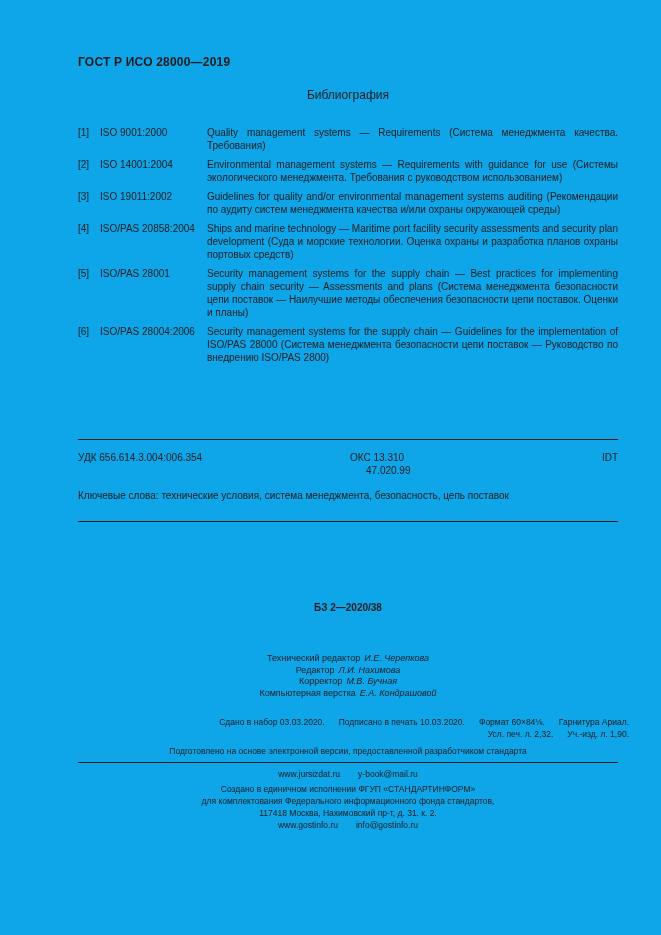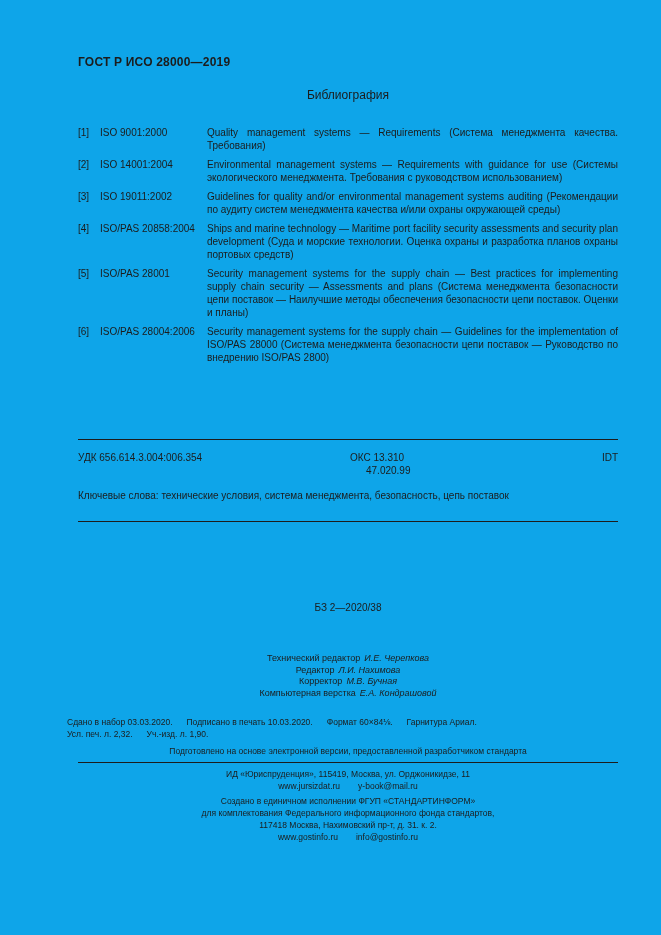--- a/index.html
+++ b/index.html
@@ -63,36 +63,36 @@
     left: 78px; top: 490px;
     width: 540px;
     font-size: 10px;
   }
   .bz {
     position: absolute;
     left: 78px; top: 602px;
     width: 540px;
     text-align: center;
     font-size: 10px;
-    font-weight: normal;
+    font-weight: bold;
   }
   .credits {
     position: absolute;
     left: 78px; top: 653px;
     width: 540px;
     text-align: center;
     font-size: 9px;
     line-height: 11.5px;
   }
   .credits .c-name { font-style: italic; margin-left: 4px; }
   .imprint {
     position: absolute;
     left: 60px; top: 716px;
     width: 576px;
-    text-align: left;
+    text-align: right;
     font-size: 8.5px;
     line-height: 12px;
   }
   .imprint .part { margin: 0 7px; }
   .prepared {
     position: absolute;
     left: 60px; top: 746px;
     width: 576px;
     text-align: center;
     font-size: 8.5px;
@@ -189,21 +189,20 @@
     <div>
       <span class="part">Усл. печ. л. 2,32.</span><span class="part">Уч.-изд. л. 1,90.</span>
     </div>
   </div>
 
   <div class="prepared">Подготовлено на основе электронной версии, предоставленной разработчиком стандарта</div>
 
   <div class="rule rule3"></div>
 
   <div class="publisher">
-    <div class="pub-line">ИД «Юриспруденция», 115419, Москва, ул. Орджоникидзе, 11</div>
     <div class="pub-line contacts">
       <span class="site">www.jursizdat.ru</span><span class="email">y-book@mail.ru</span>
     </div>
     <div class="pub-line group-gap">Создано в единичном исполнении ФГУП «СТАНДАРТИНФОРМ»</div>
     <div class="pub-line">для комплектования Федерального информационного фонда стандартов,</div>
     <div class="pub-line">117418 Москва, Нахимовский пр-т, д. 31. к. 2.</div>
     <div class="pub-line contacts">
       <span class="site">www.gostinfo.ru</span><span class="email">info@gostinfo.ru</span>
     </div>
   </div>

